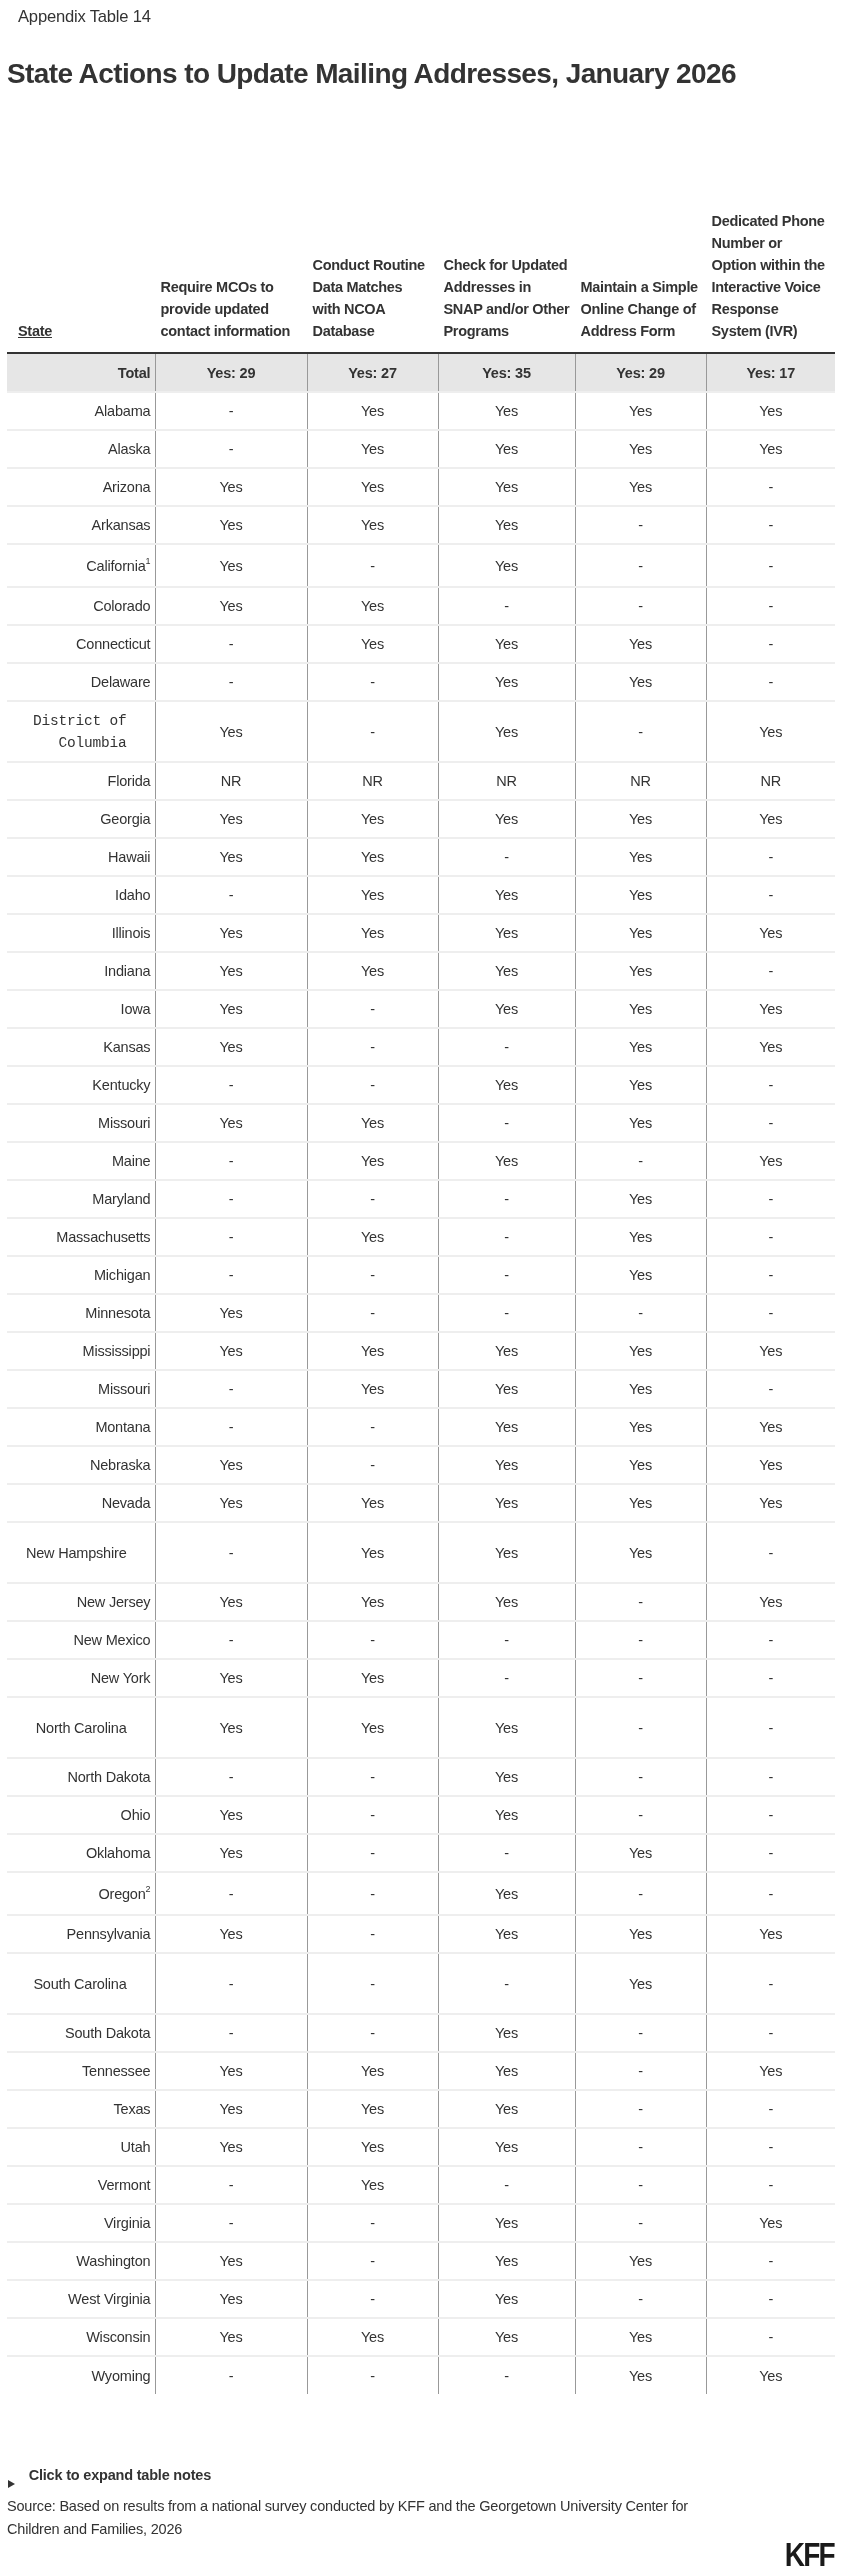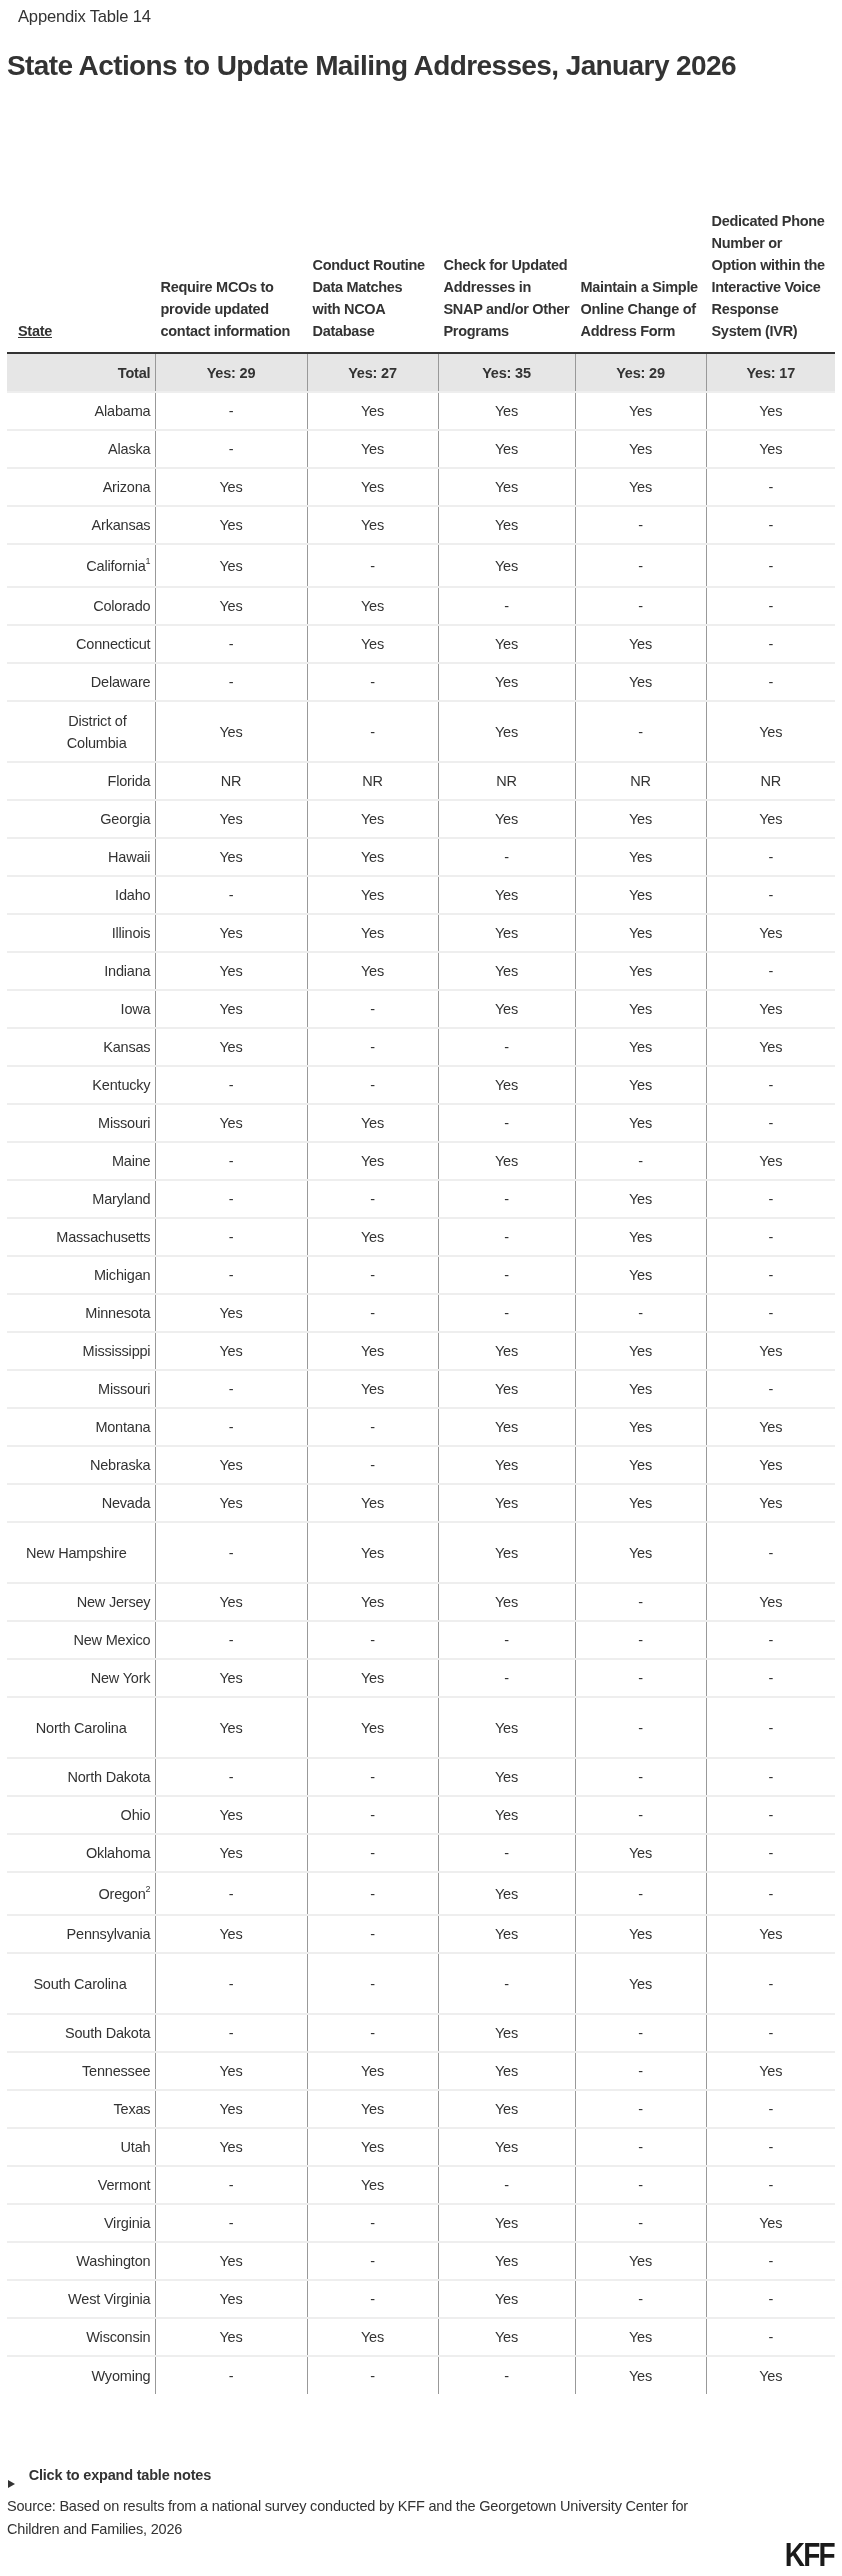--- a/index.html
+++ b/index.html
@@ -11,21 +11,21 @@
     color: #333333;
     overflow: hidden;
   }
   .eyebrow {
     position: absolute; left: 7px; top: 5.5px;
     font-size: 16.6px; line-height: 22px; color: #333;
     letter-spacing: -0.2px;
     margin-left: 11px;
   }
   .title {
-    position: absolute; left: 7px; top: 46px;
+    position: absolute; left: 7px; top: 54px;
     font-size: 28px; line-height: 39px; font-weight: bold; color: #333;
     letter-spacing: -0.6px;
   }
   table.data {
     position: absolute; left: 7px; top: 110px;
     width: 828px;
     border-collapse: collapse;
     table-layout: fixed;
   }
   table.data col.c0 { width: 148px; }
@@ -176,21 +176,21 @@
       </tr>
       <tr>
         <td class="state"><span>Delaware</span></td>
         <td>-</td>
         <td>-</td>
         <td>Yes</td>
         <td>Yes</td>
         <td>-</td>
       </tr>
       <tr class="tall">
-        <td class="state" style="padding-right: 28px;"><span>District of Columbia</span></td>
+        <td class="state" style="padding-right: 28px; font-family: Liberation Mono, monospace;"><span>District of Columbia</span></td>
         <td>Yes</td>
         <td>-</td>
         <td>Yes</td>
         <td>-</td>
         <td>Yes</td>
       </tr>
       <tr>
         <td class="state"><span>Florida</span></td>
         <td>NR</td>
         <td>NR</td>

